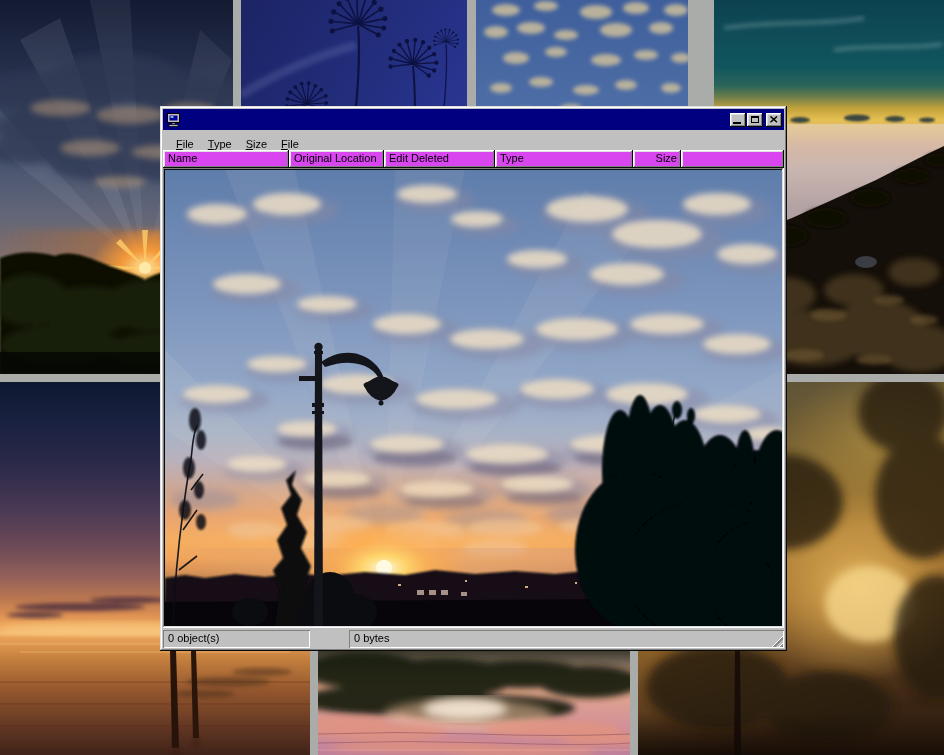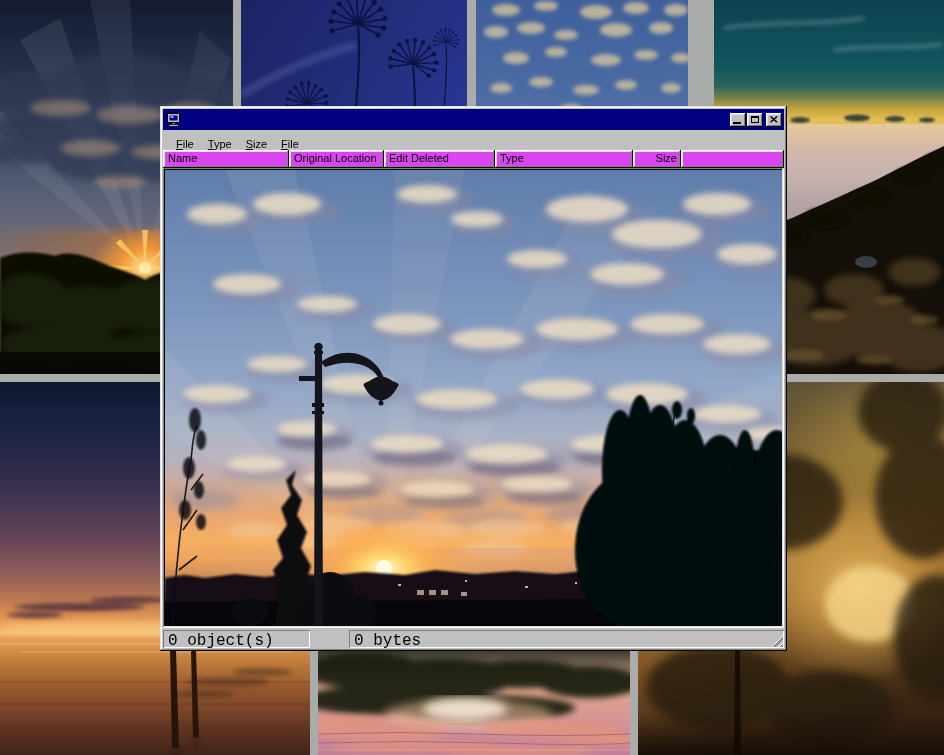--- a/index.html
+++ b/index.html
@@ -29,22 +29,22 @@
   .hdr{box-sizing:border-box;background:#d946ef;font-size:11px;color:#000;padding:2px 4px 0 5px;
     white-space:nowrap;overflow:hidden;
     box-shadow:inset -1px -1px #0a0a0a,inset 1px 1px #ffffff,inset -2px -2px #808080,inset 2px 2px #dfdfdf;}
   .hdr.size{text-align:right;}
   .hdr.filler{flex:1;}
   .content{flex:1;position:relative;background:#8fa3c2;overflow:hidden;
     box-shadow:inset -1px -1px #ffffff,inset 1px 1px #808080,inset -2px -2px #dfdfdf,inset 2px 2px #0a0a0a;
     padding:2px;}
   .content svg{display:block;width:100%;height:100%;}
   .statusbar{height:18px;margin-top:2px;display:flex;gap:3px;position:relative;flex:0 0 auto;}
-  .spanel{box-sizing:border-box;background:#c0c0c0;font-size:16px;color:#000;padding:2px 0 0 5px;
-    box-shadow:inset 1px 1px #808080,inset -1px -1px #ffffff;white-space:nowrap;overflow:hidden;font-family:Liberation Mono, monospace;}
+  .spanel{box-sizing:border-box;background:#c0c0c0;font-size:11px;color:#000;padding:2px 0 0 5px;
+    box-shadow:inset 1px 1px #808080,inset -1px -1px #ffffff;white-space:nowrap;overflow:hidden;}
   .spanel.p1{width:147px;flex:0 0 auto;}
   .spanel.p2{flex:1;margin-left:36px;}
   .resize-grip{position:absolute;right:1px;bottom:1px;width:13px;height:13px;
     clip-path:polygon(100% 0,100% 100%,0 100%);
     background:repeating-linear-gradient(135deg,#ffffff 0 1px,#8a8a8a 1px 3px,#c0c0c0 3px 5px);}
 </style>
 </head>
 <body>
 
 <div class="cell" style="left:0;top:0;width:233px;height:374px;">

